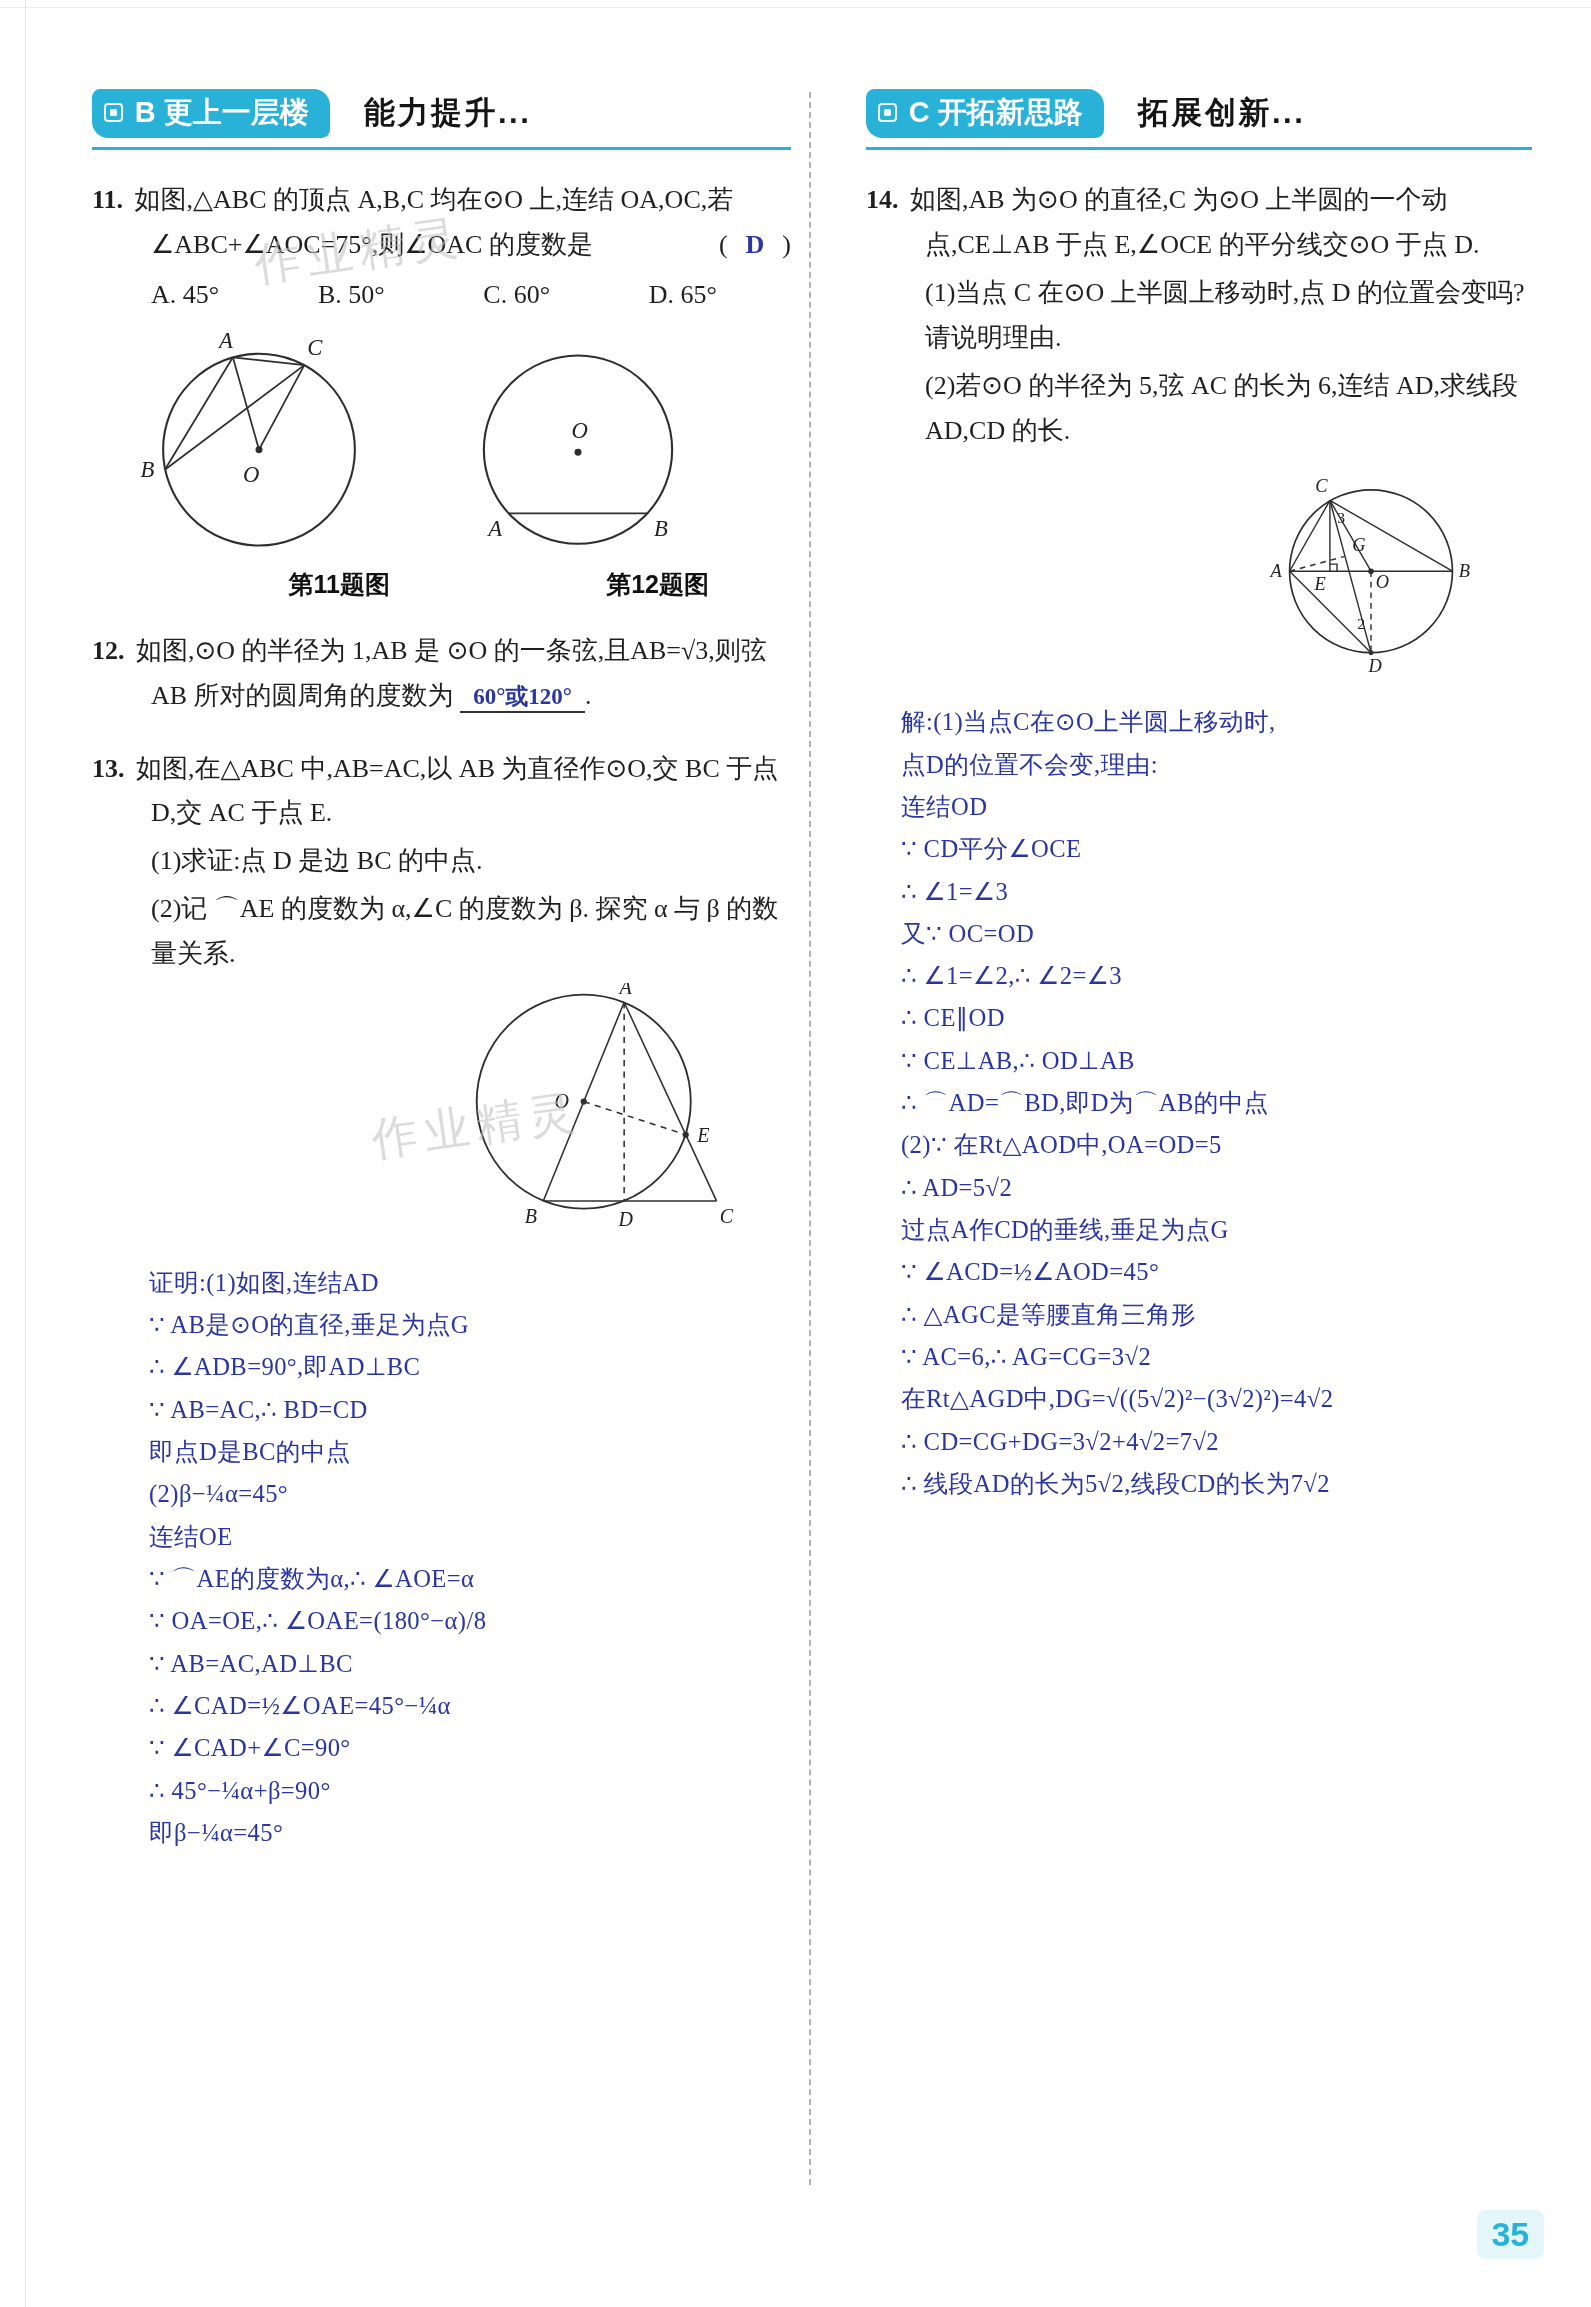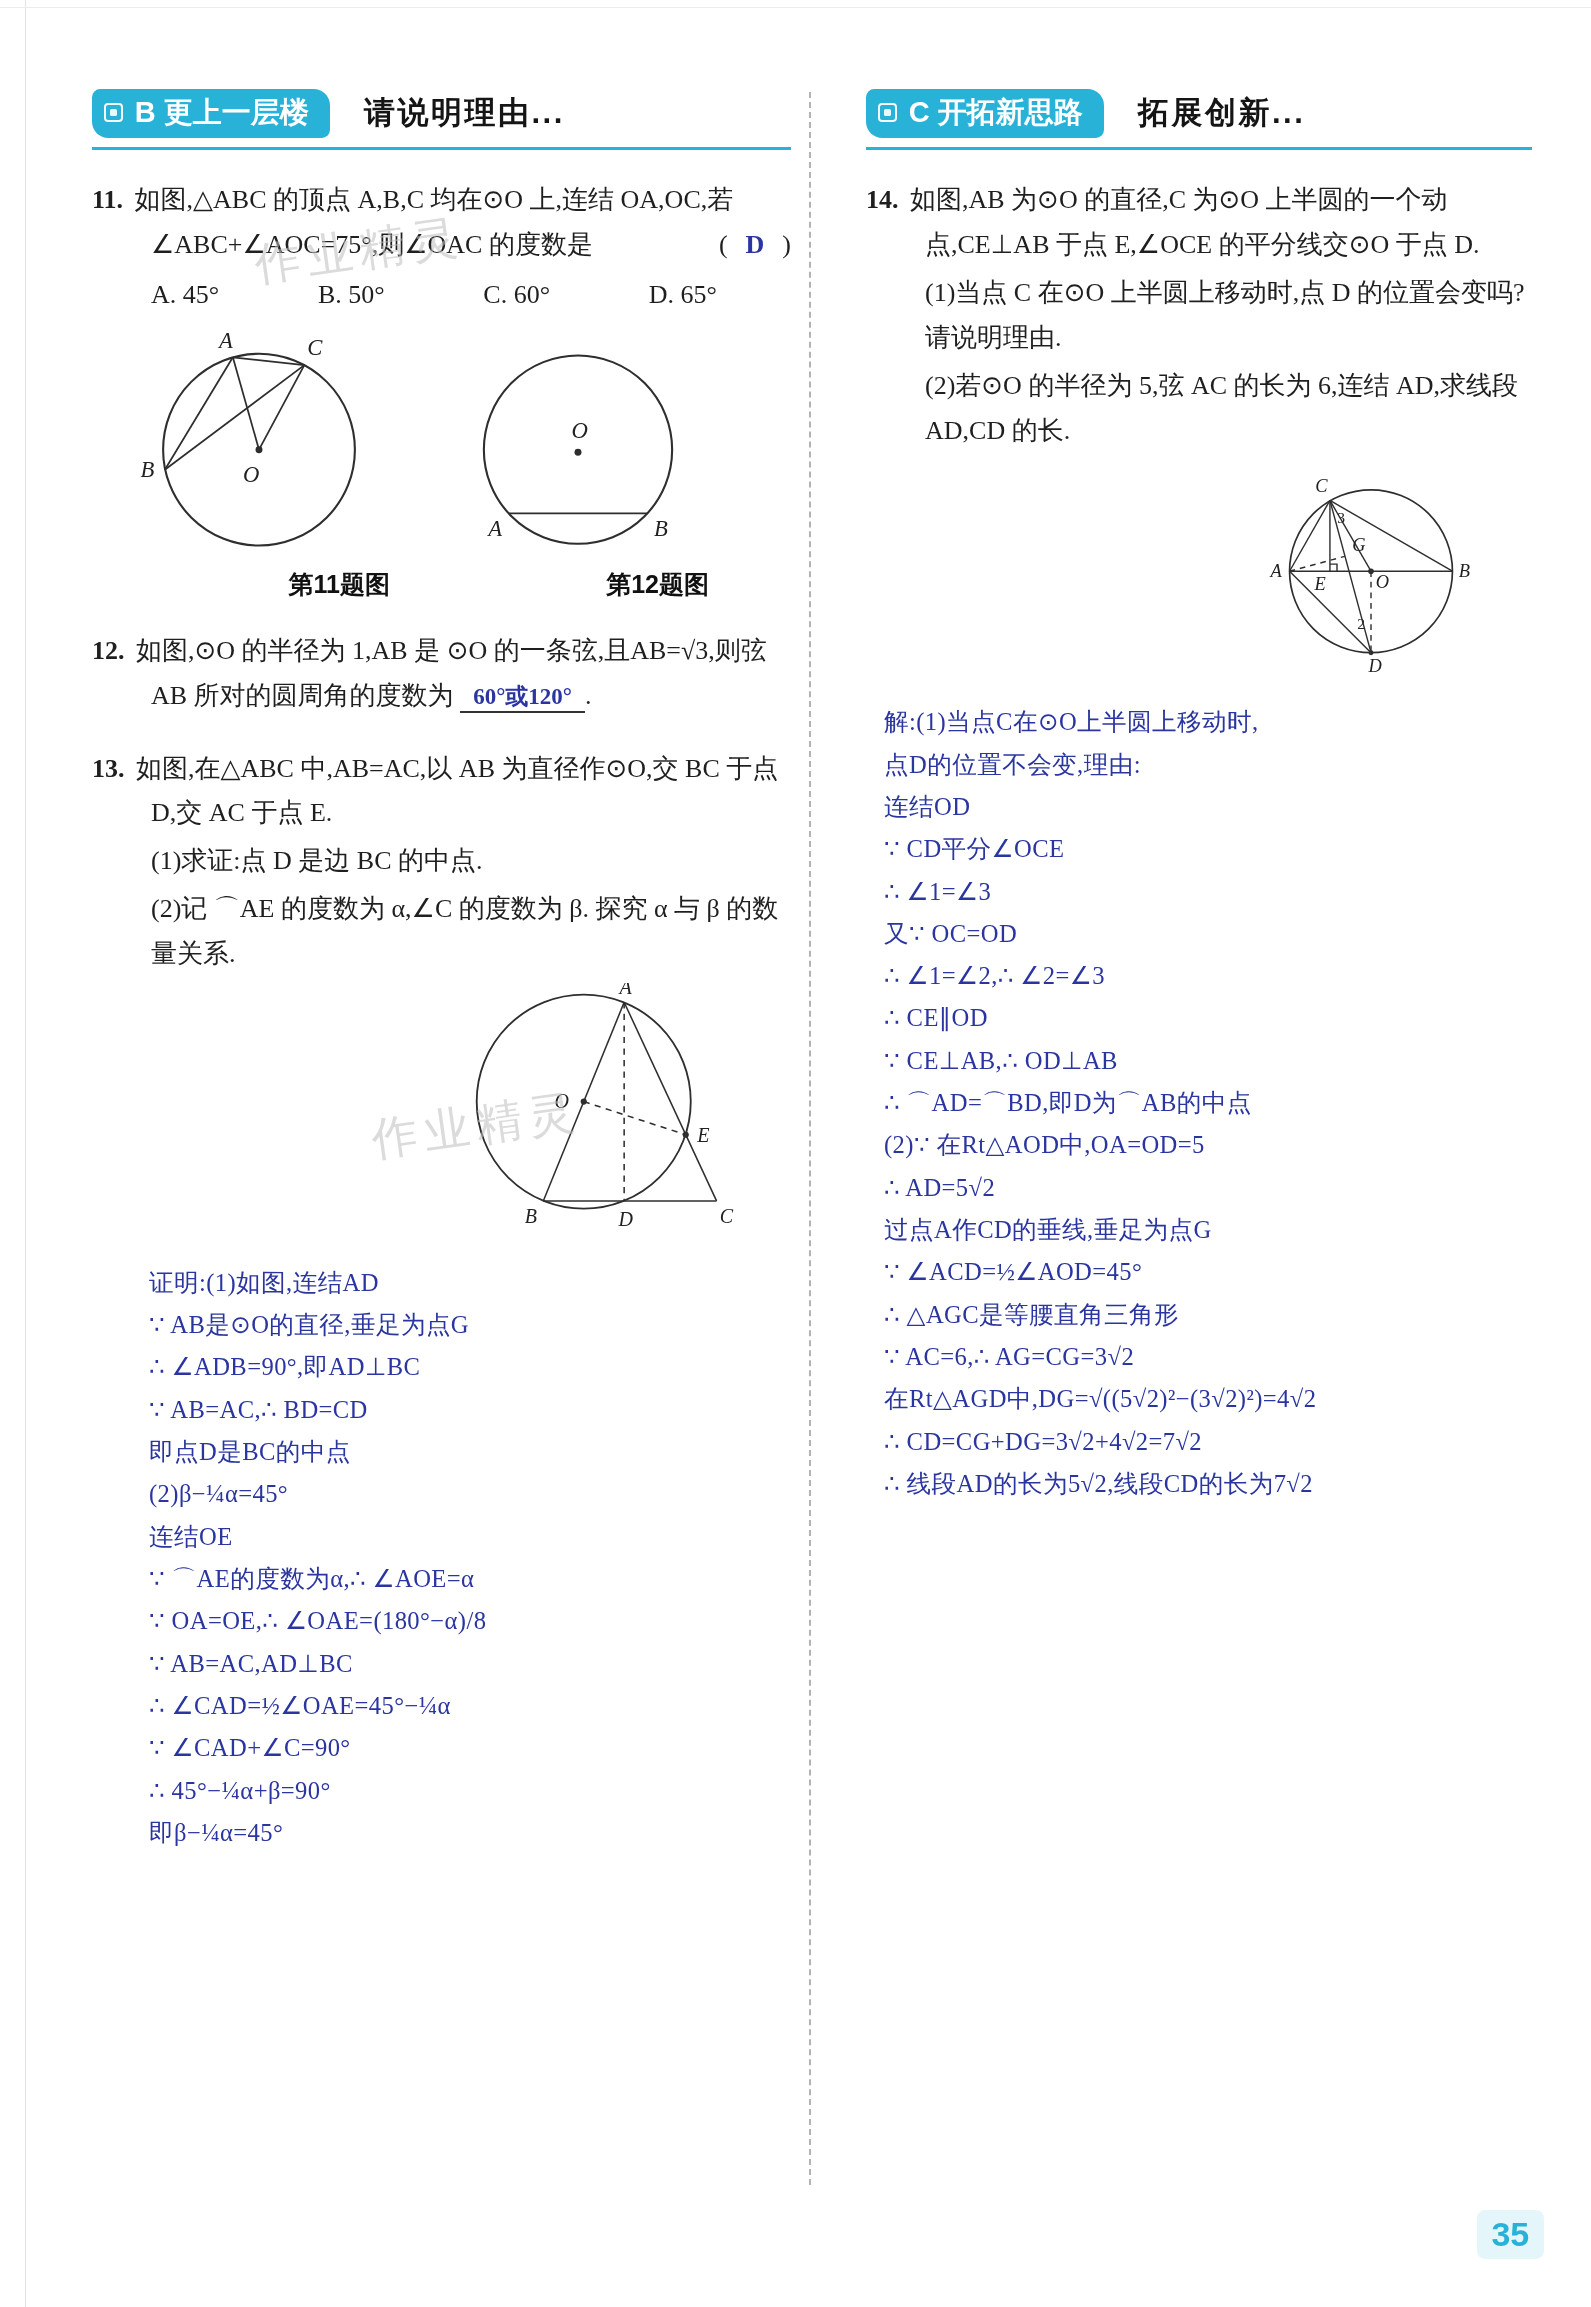--- a/index.html
+++ b/index.html
@@ -68,21 +68,21 @@
   svg text{font-family:"Liberation Serif","DejaVu Sans",serif;font-style:italic;font-size:26px;fill:#222;}
   svg text.num{font-style:normal;font-size:22px;}
 
   .fill-answer{
     color:var(--blue);font-size:23px;font-weight:bold;
     padding:0 13px 1.6px 13px;border-bottom:2.5px solid #333;
   }
 
   .worked{color:var(--blue);font-size:24.6px;line-height:1.62;margin:21.3px 0 0 57px;letter-spacing:0.4px;}
   .worked .line{margin:2.5px 0;}
-  .worked-right{margin-left:18px;}
+  .worked-right{margin-left:35px;}
 
   .page-num{
     position:absolute;right:48px;bottom:48px;
     color:var(--accent);font-weight:bold;font-size:34px;
     font-family:"Liberation Sans","DejaVu Sans",sans-serif;
     background:rgba(41,178,216,.12);padding:4.9px 14.8px;border-radius:8.2px;margin-left:24px;
   }
 </style>
 </head>
 <body>
@@ -96,21 +96,21 @@
   <div class="watermark" style="left:254px;top:220px">作业精灵</div>
   <div class="watermark" style="left:371px;top:1095px">作业精灵</div>
 
   <section class="col col-left">
 
     <div class="col-header">
       <span class="badge">
         <span class="badge-icon"></span>
         <span>B 更上一层楼</span>
       </span>
-      <span class="header-title">请说明理由...</span>
+      <span class="header-title">能力提升...</span>
     </div>
 
     <div class="problem">
       <div class="para">
         <span class="p-num">11.</span><span>如图,△ABC 的顶点 A,B,C 均在⊙O 上,连结 OA,OC,若∠ABC+∠AOC=75°,则∠OAC 的度数是</span>
         <span class="answer-right">
           <span>(</span>
           <span class="blue">D</span>
           <span>)</span>
         </span>

